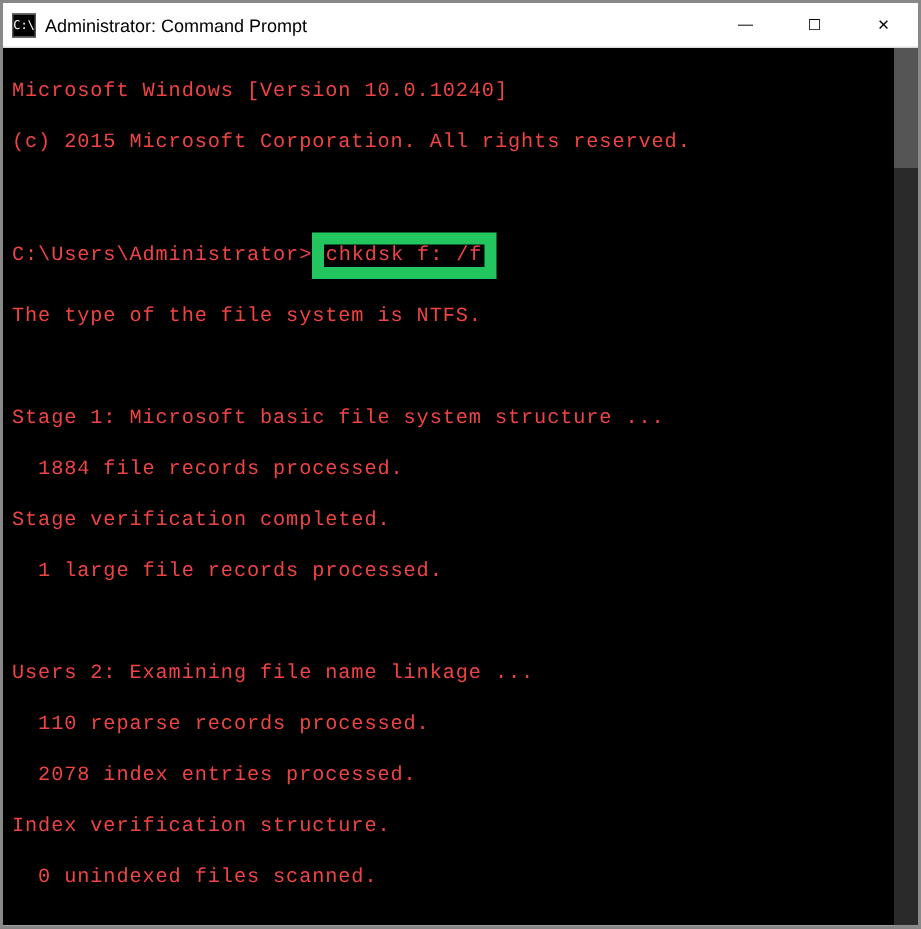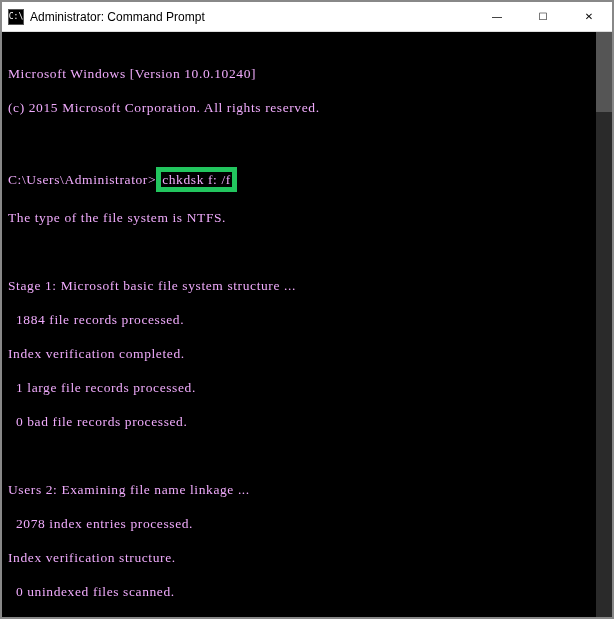--- a/index.html
+++ b/index.html
@@ -46,44 +46,44 @@
       width: 46px; height: 100%;
       display: flex; align-items: center; justify-content: center;
       font-family: "Segoe UI Symbol", sans-serif;
       font-size: 10px;
       color: #000;
       cursor: pointer;
     }
     .terminal {
       flex: 1;
       background: #000;
-      color: #f0abfc;
-      font-family: Liberation Serif, serif;
+      color: #ef4444;
+      font-family: Liberation Mono, monospace;
       font-size: 13.5px;
       line-height: 17px;
-      padding: 16px 6px;
+      padding: 4px 6px;
       white-space: pre;
       letter-spacing: 0.6px;
       overflow: hidden;
       position: relative;
     }
     .scrollbar {
       position: absolute;
       right: 0; top: 0; bottom: 0;
       width: 16px;
       background: #2a2a2a;
     }
     .scrollbar-thumb {
       position: absolute;
       top: 0; left: 0; right: 0;
       height: 80px;
       background: #555;
     }
     .highlight {
-      border: 5px solid #22c55e;
+      border: 8px solid #22c55e;
       padding: 0 1px;
       display: inline-block;
       line-height: 15px;
     }
     .line { display: block; min-height: 17px; }
   </style>
 </head>
 <body>
 
 <div class="window">
@@ -101,25 +101,25 @@
 
   <div class="terminal">
 <span class="line">Microsoft Windows [Version 10.0.10240]</span>
 <span class="line">(c) 2015 Microsoft Corporation. All rights reserved.</span>
 <span class="line"></span>
 <span class="line"><span>C:\Users\Administrator&gt;</span><span class="highlight">chkdsk f: /f</span></span>
 <span class="line">The type of the file system is NTFS.</span>
 <span class="line"></span>
 <span class="line">Stage 1: Microsoft basic file system structure ...</span>
 <span class="line">  1884 file records processed.</span>
-<span class="line">Index verification completed.</span>
+<span class="line">Stage verification completed.</span>
 <span class="line">  1 large file records processed.</span>
-<span class="line">  0 bad file records processed.</span>
 <span class="line"></span>
 <span class="line">Users 2: Examining file name linkage ...</span>
+<span class="line">  110 reparse records processed.</span>
 <span class="line">  2078 index entries processed.</span>
 <span class="line">Index verification structure.</span>
 <span class="line">  0 unindexed files scanned.</span>
 
 
 
 
 
 
 

